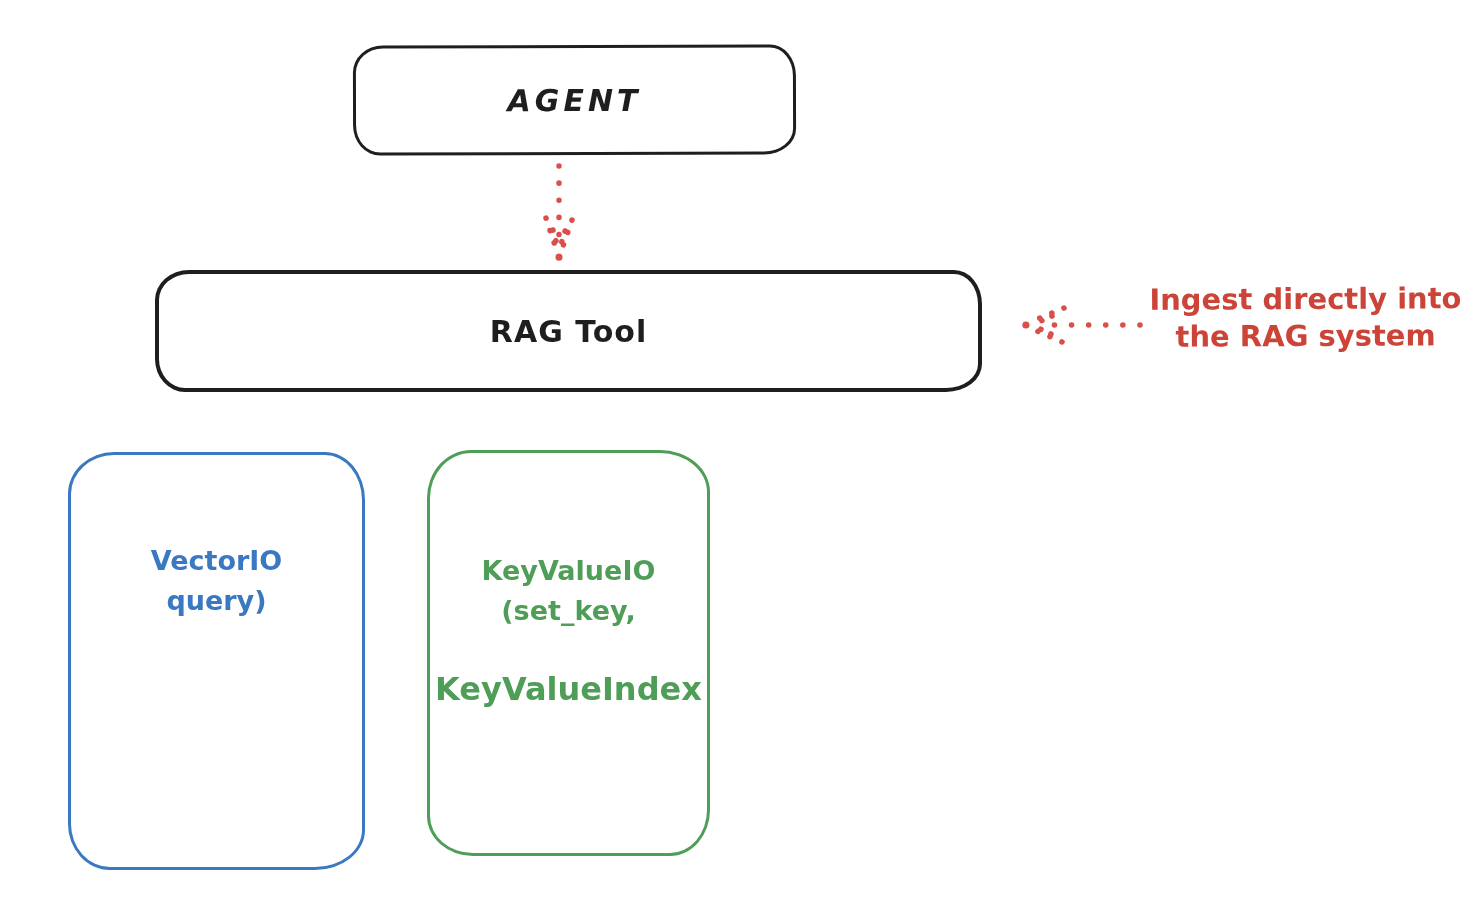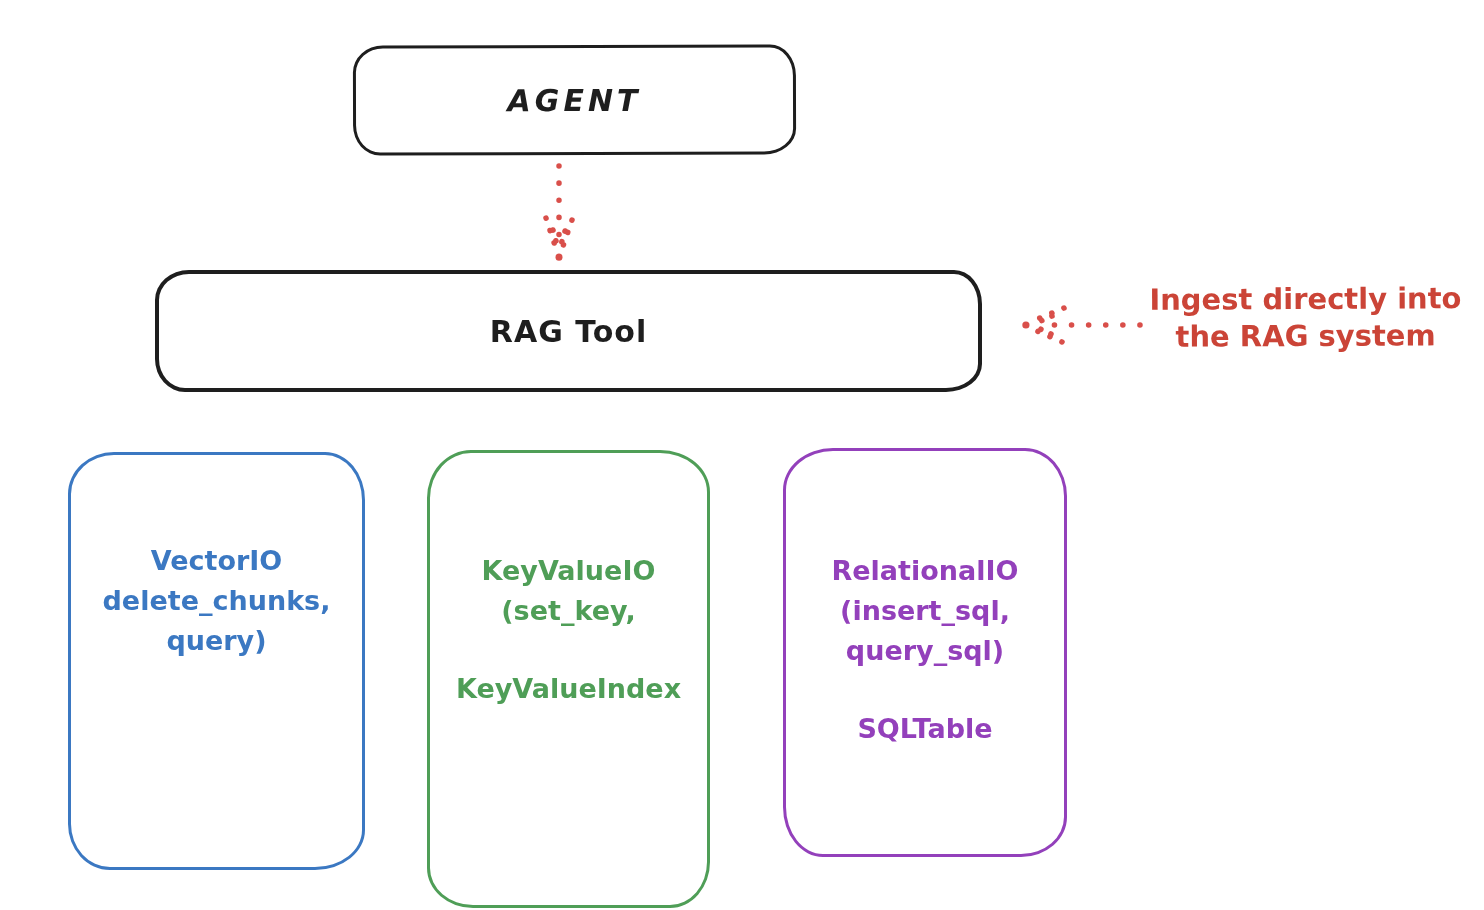--- a/index.html
+++ b/index.html
@@ -45,30 +45,30 @@
     position: absolute;
     background: #ffffff;
     border: 3.5px solid;
     display: flex;
     flex-direction: column;
     align-items: center;
     text-align: center;
     font-weight: 600;
   }
   .io-box .io-line { font-size: 27px; line-height: 40px; white-space: nowrap; }
-  .io-box .io-index { font-size: 27px; line-height: 40px; margin-top: 38px; white-space: nowrap; }
+  .io-box .io-index { font-size: 32px; line-height: 40px; margin-top: 38px; white-space: nowrap; }
 
   .vector-box {
     left: 68px; top: 452px; width: 297px; height: 418px;
     border-color: #3b78c2; color: #3b78c2;
     border-radius: 46px 40px 50px 42px / 42px 48px 40px 46px;
     padding-top: 86px;
   }
   .keyvalue-box {
-    left: 427px; top: 450px; width: 283px; height: 458px;
+    left: 427px; top: 450px; width: 283px; height: 406px;
     border-color: #4f9e57; color: #4f9e57;
     border-radius: 44px 50px 40px 46px / 48px 42px 46px 40px;
     padding-top: 98px;
   }
   .relational-box {
     left: 783px; top: 448px; width: 284px; height: 409px;
     border-color: #9340bb; color: #9340bb;
     border-radius: 50px 42px 46px 40px / 42px 48px 40px 50px;
     padding-top: 100px;
   }
@@ -123,30 +123,23 @@
     </g>
   </svg>
 
   <div class="annotation-text">
     <div>Ingest directly into</div>
     <div>the RAG system</div>
   </div>
 
   <div class="io-box vector-box">
     <span class="io-line">VectorIO</span>
-    <span class="io-line">delete_chunks,</span>
     <span class="io-line">query)</span>
   </div>
 
   <div class="io-box keyvalue-box">
     <span class="io-line">KeyValueIO</span>
     <span class="io-line">(set_key,</span>
     <span class="io-index">KeyValueIndex</span>
   </div>
 
-  <div class="io-box relational-box">
-    <span class="io-line">RelationalIO</span>
-    <span class="io-line">(insert_sql,</span>
-    <span class="io-line">query_sql)</span>
-    <span class="io-index">SQLTable</span>
-  </div>
 
 </div>
 
 </body></html>

